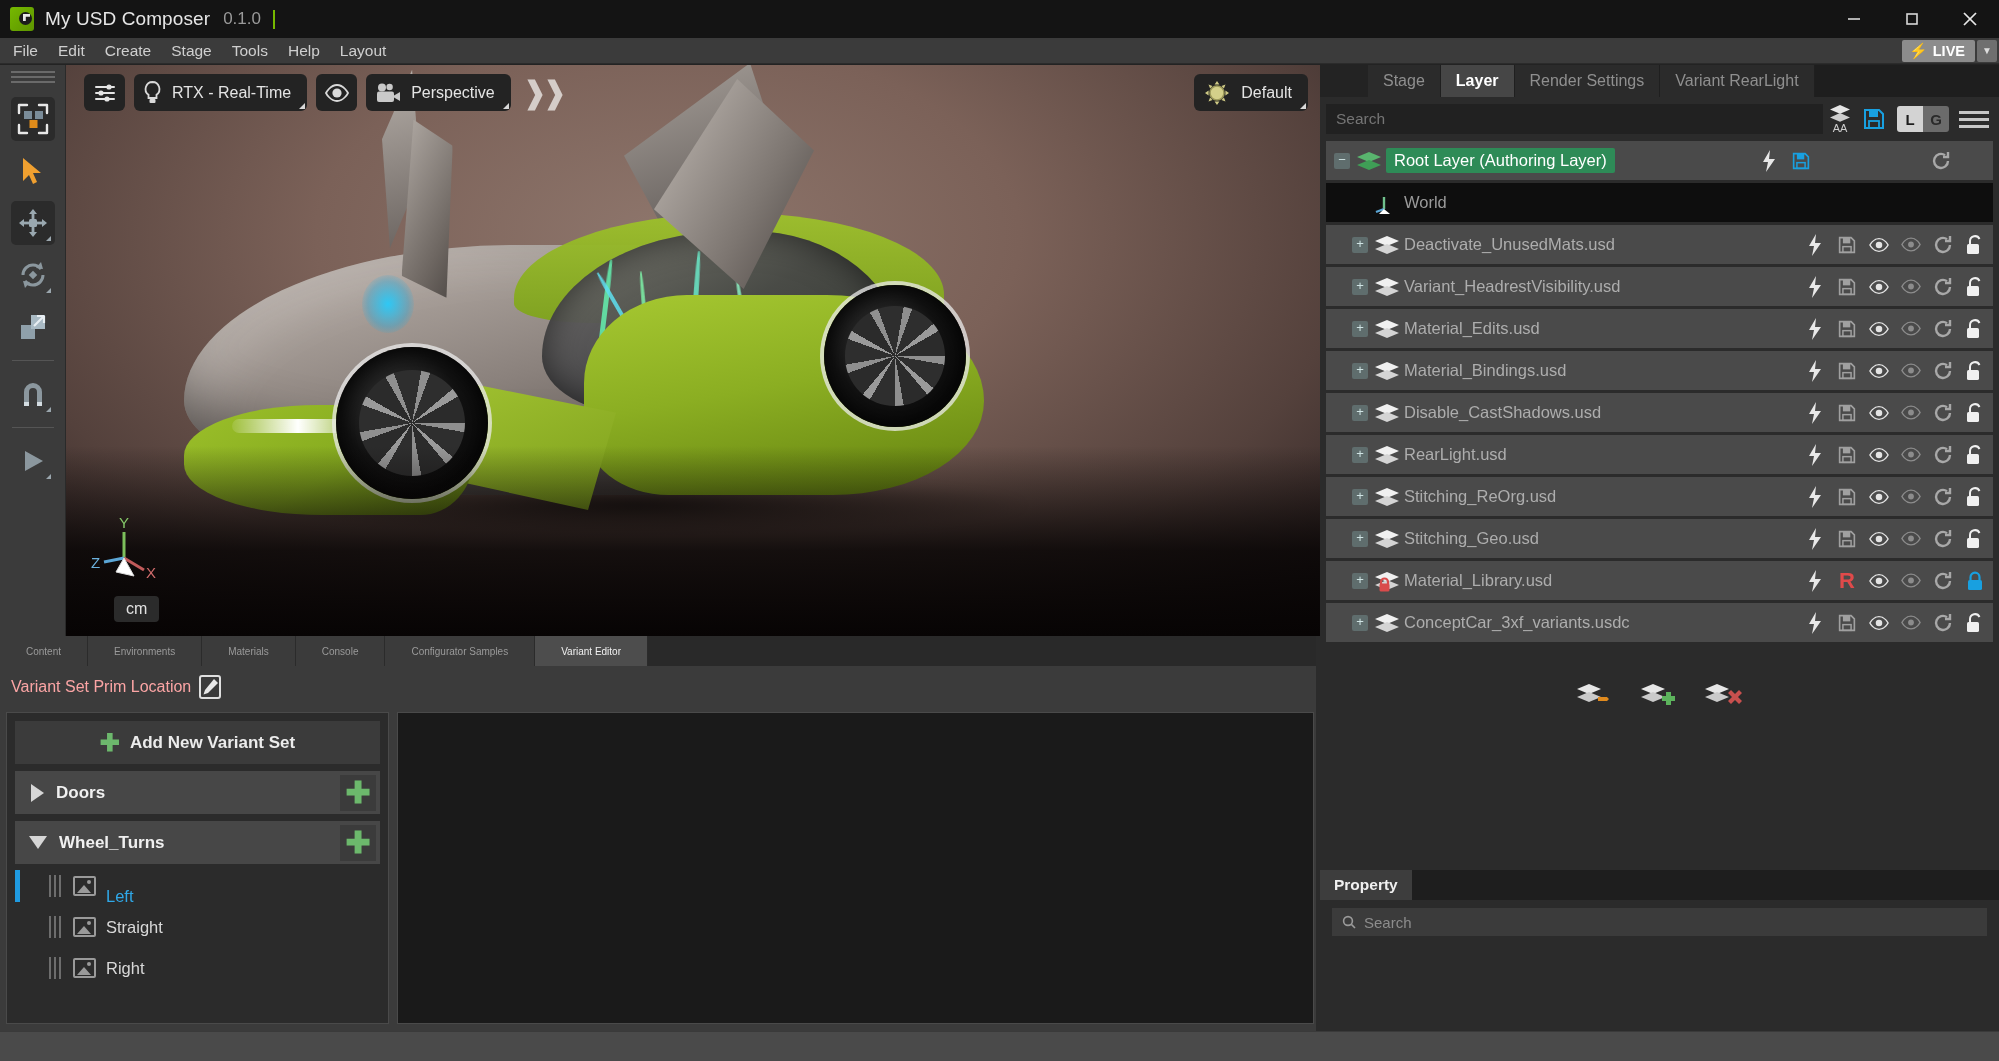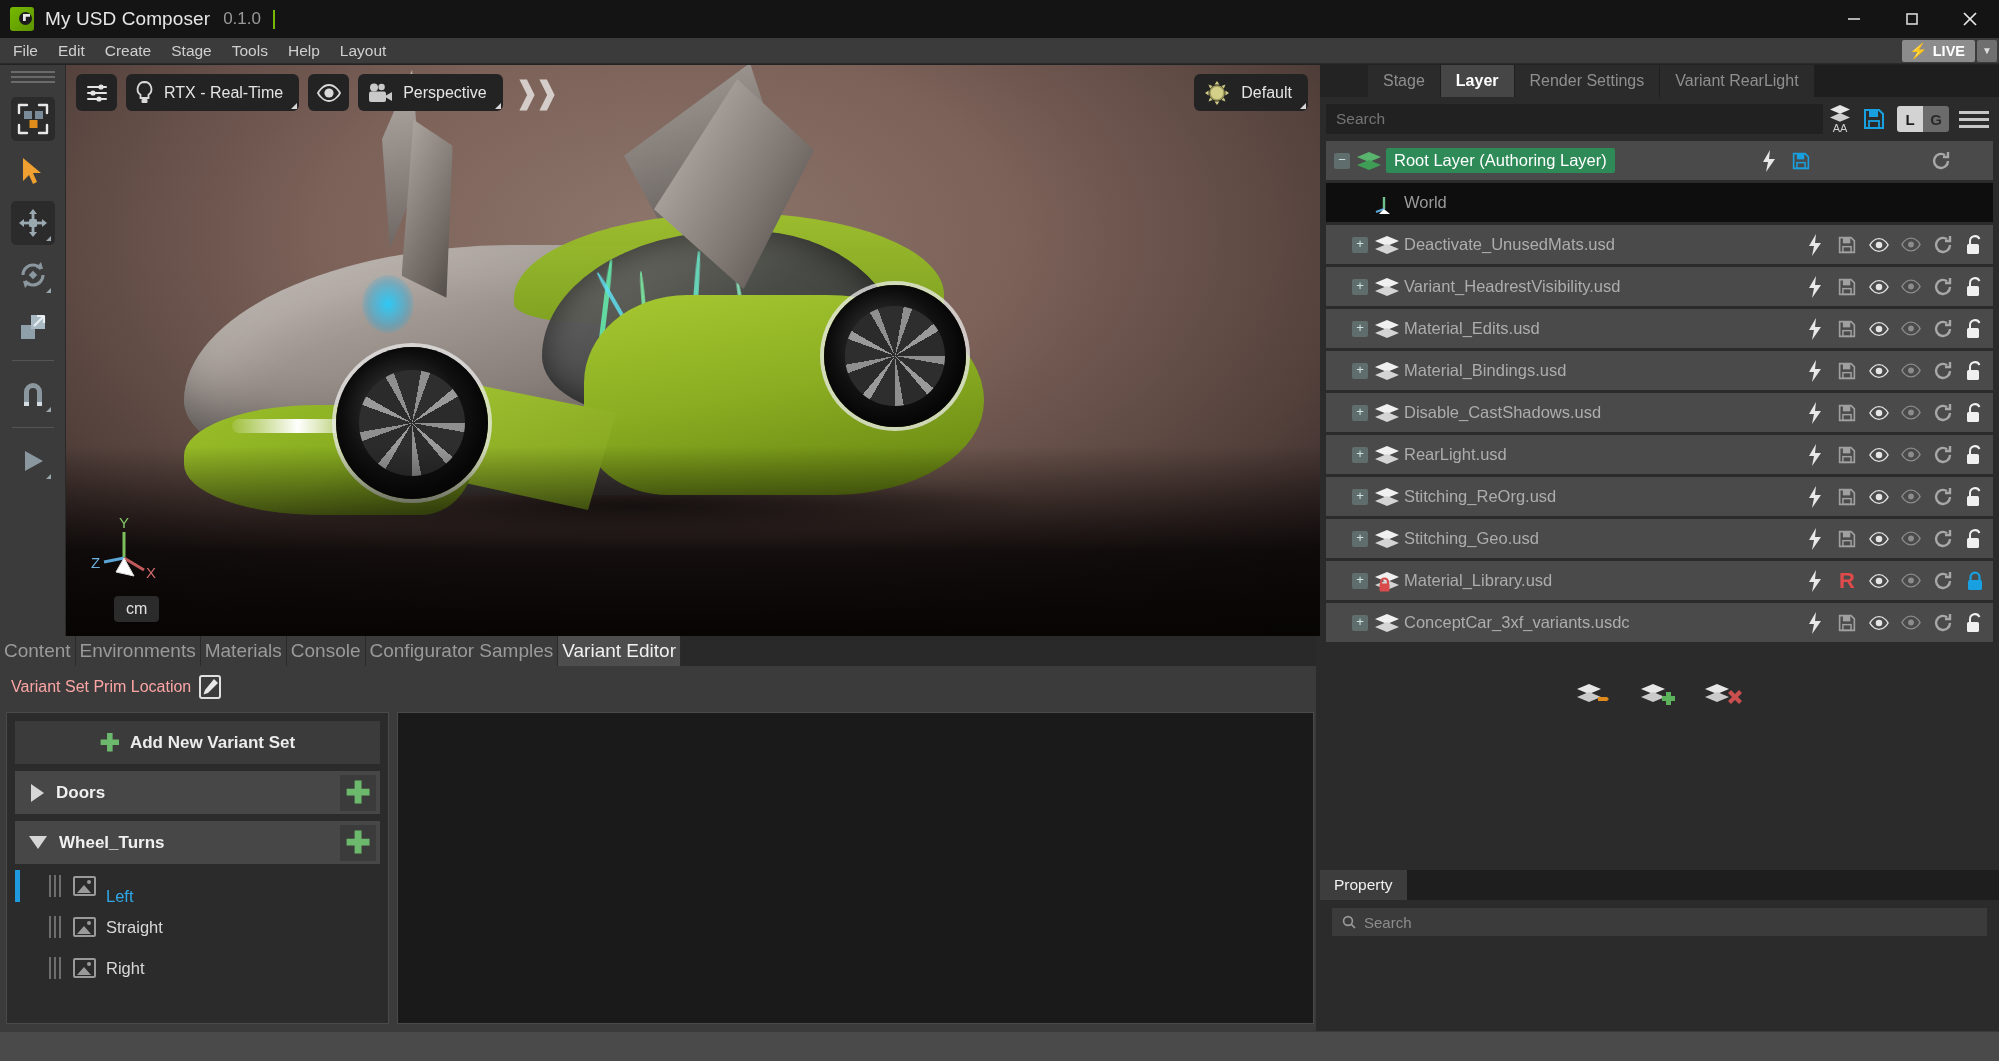--- a/index.html
+++ b/index.html
@@ -181,21 +181,21 @@
     background: linear-gradient(90deg, rgba(255,255,255,.1), #ffffff 55%, rgba(255,255,255,.25));
     border-radius:8px; filter: blur(.6px);
   }
   .blue-glow {
     position:absolute; left:178px; top:150px; width:52px; height:58px;
     background: radial-gradient(ellipse at center, #2ec8f5 0%, rgba(40,170,220,.4) 55%, rgba(0,0,0,0) 78%);
     border-radius:50%;
   }
 
   
-  .vp-top { position:absolute; left:10px; top:9px; display:flex; align-items:center; gap:9px; }
+  .vp-top { position:absolute; left:18px; top:9px; display:flex; align-items:center; gap:9px; }
   .vp-pill {
     background:#232323; border-radius:6px; height:37px; display:flex; align-items:center;
     padding:0 16px 0 9px; gap:10px; color:#e4e4e4; font-size:16px; position:relative;
   }
   .vp-pill.sq { padding:0; width:41px; justify-content:center; }
   .vp-pill .corner { position:absolute; right:2px; bottom:2px; width:0;height:0;
     border-left:6px solid transparent; border-bottom:6px solid #d8d8d8; }
   .vp-chev { color:#d5cdc9; font-size:31px; line-height:1; margin-left:2px; font-weight:300; letter-spacing:-6px;}
   .vp-right { position:absolute; right:12px; top:9px; }
   .gizmo { position:absolute; left:24px; bottom:52px; width:72px; height:70px; }
@@ -203,22 +203,22 @@
     position:absolute; left:48px; bottom:14px; background:#2b2b2b; color:#e2e2e2;
     font-size:16px; padding:4px 12px; border-radius:4px;
   }
 
   
   .bottom-dock {
     position:absolute; left:0; top:636px; width:1320px; height:395px; background:#3b3b3b;
   }
   .tabstrip { display:flex; height:30px; background:#333; align-items:flex-end; }
   .tab {
-    height:30px; padding:0 4px; display:flex; align-items:center;
-    color:#9a9a9a; font-size:19px; background:#3b3b3b; border-right:1px solid #2b2b2b;margin-top:8px;
+    height:30px; padding:0 26px; display:flex; align-items:center;
+    color:#9a9a9a; font-size:10px; background:#3b3b3b; border-right:1px solid #2b2b2b;margin-top:8px;
   }
   .tab.active { background:#4d4d4d; color:#f0f0f0; }
   .tabstrip .filler { flex:1; height:30px; background:#292929; }
 
   .prim-row { display:flex; align-items:center; height:42px; padding:0 6px; background:#3b3b3b; }
   .prim-label { color:#fca5a5; font-size:16px; padding-left:5px; }
   .prim-input {
     flex:1; margin-left:12px; height:34px; background:#212121; border:none; color:#dcdcdc;
     font-size:16px; padding:0 12px; font-family:"Liberation Sans", sans-serif;
   }
@@ -307,21 +307,21 @@
   .stack-icon { width:26px; height:20px; position:relative; flex:none; }
   .lname { font-size:16.5px; margin-left:4px; white-space:nowrap; }
   .lname.root { background:#2e8b57; color:#fff; padding:3px 8px; border-radius:2px; }
   .lname.child { color:#adadad; }
   .lname.world { color:#9a9a9a; }
   .licons { margin-left:auto; display:flex; align-items:center; gap:12px; }
   .licon { width:20px; display:flex; align-items:center; justify-content:center; }
 
   .layer-footer { height:54px; display:flex; align-items:center; justify-content:center; gap:24px; background:#2b2b2b;}
   .prop-panel { position:absolute; left:0; top:805px; width:679px; height:161px; background:#2b2b2b; }
-  .prop-tabs { display:flex; height:30px; background:#a3a3a3; }
+  .prop-tabs { display:flex; height:30px; background:#a3a3a3;font-weight:bold; }
   .prop-tab { padding:0 14px; height:30px; display:flex; align-items:center; color:#f0f0f0; font-size:15.5px; background:#3d3d3d;}
   .prop-tabs .filler { flex:1; background:#1e1e1e; }
   .prop-search-wrap { padding:8px 12px; }
   .prop-search {
     height:28px; background:#3b3b3b; display:flex; align-items:center; gap:8px; padding:0 10px;
     color:#8d8d8d; font-size:15px;
   }
 
   
   .statusbar { position:absolute; left:0; top:1031px; width:1999px; height:30px; background:#4a4a4a; border-top:1px solid #3a3a3a;}

